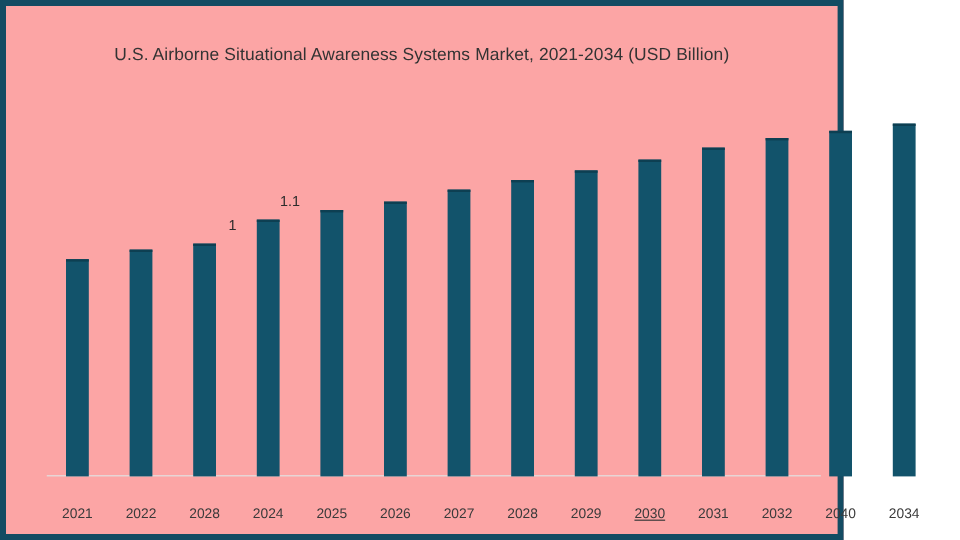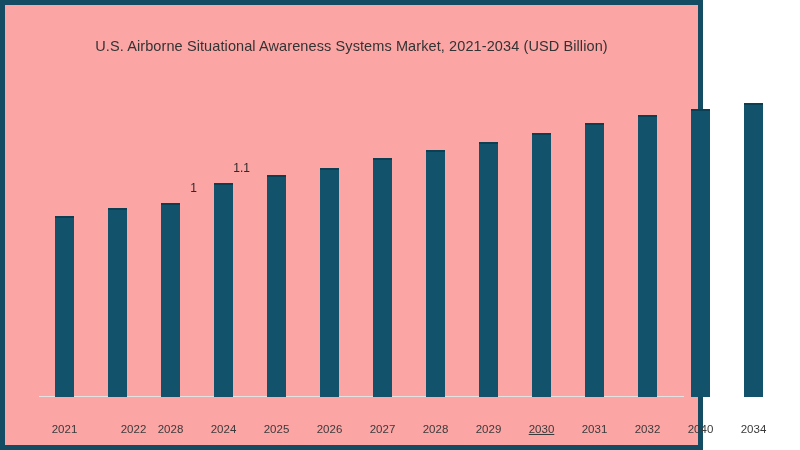--- a/index.html
+++ b/index.html
@@ -134,21 +134,21 @@
       <div class="bar-col" style="left: 647px;">
         <div class="bar" title="2033: 1.48" style="height: 288px; background: rgb(18, 83, 107);"></div>
       </div>
       <div class="bar-col" style="left: 700px;">
         <div class="bar" title="2034: 1.51" style="height: 294px; background: rgb(18, 83, 107);"></div>
       </div>
     </div>
 
   <div id="xaxis">
       <div class="tick" style="left: 11px;">2021</div>
-      <div class="tick" style="left: 80px;">2022</div>
+      <div class="tick" style="left: 64px;">2022</div>
       <div class="tick" style="left: 117px;">2028</div>
       <div class="tick" style="left: 170px;">2024</div>
       <div class="tick" style="left: 223px;">2025</div>
       <div class="tick" style="left: 276px;">2026</div>
       <div class="tick" style="left: 329px;">2027</div>
       <div class="tick" style="left: 382px;">2028</div>
       <div class="tick" style="left: 435px;">2029</div>
       <div class="tick" style="left: 488px; text-decoration: underline;">2030</div>
       <div class="tick" style="left: 541px;">2031</div>
       <div class="tick" style="left: 594px;">2032</div>

